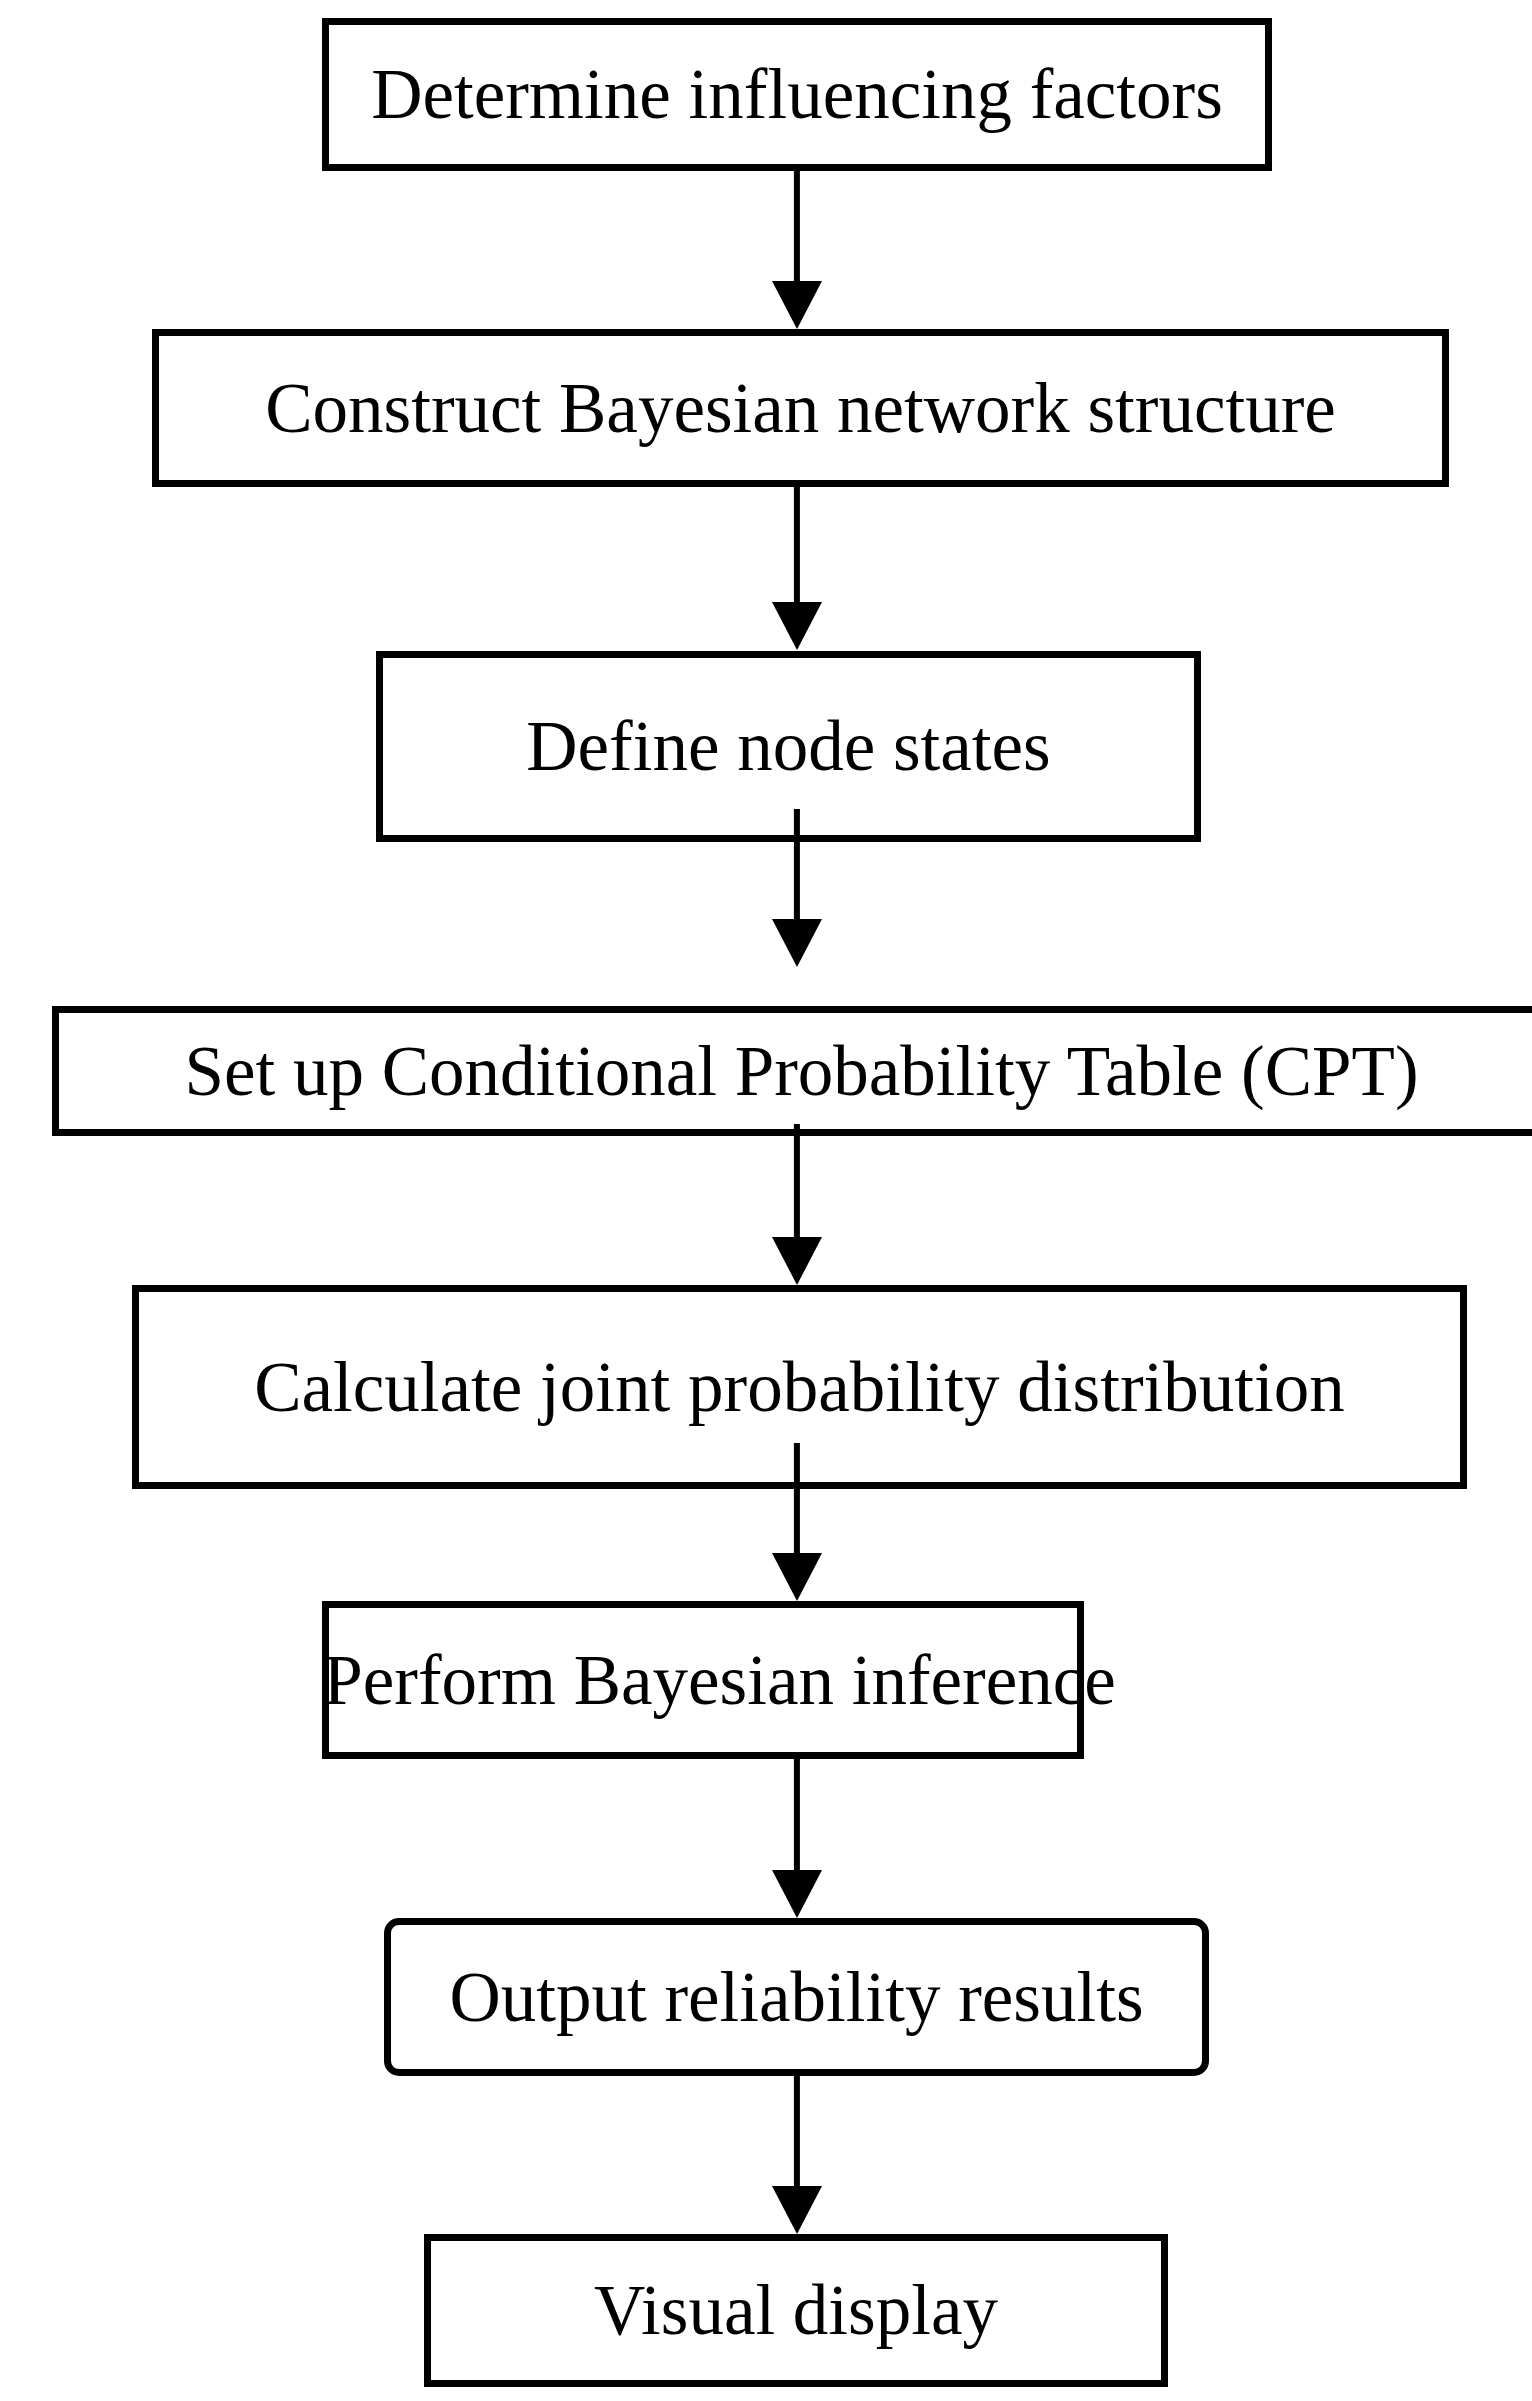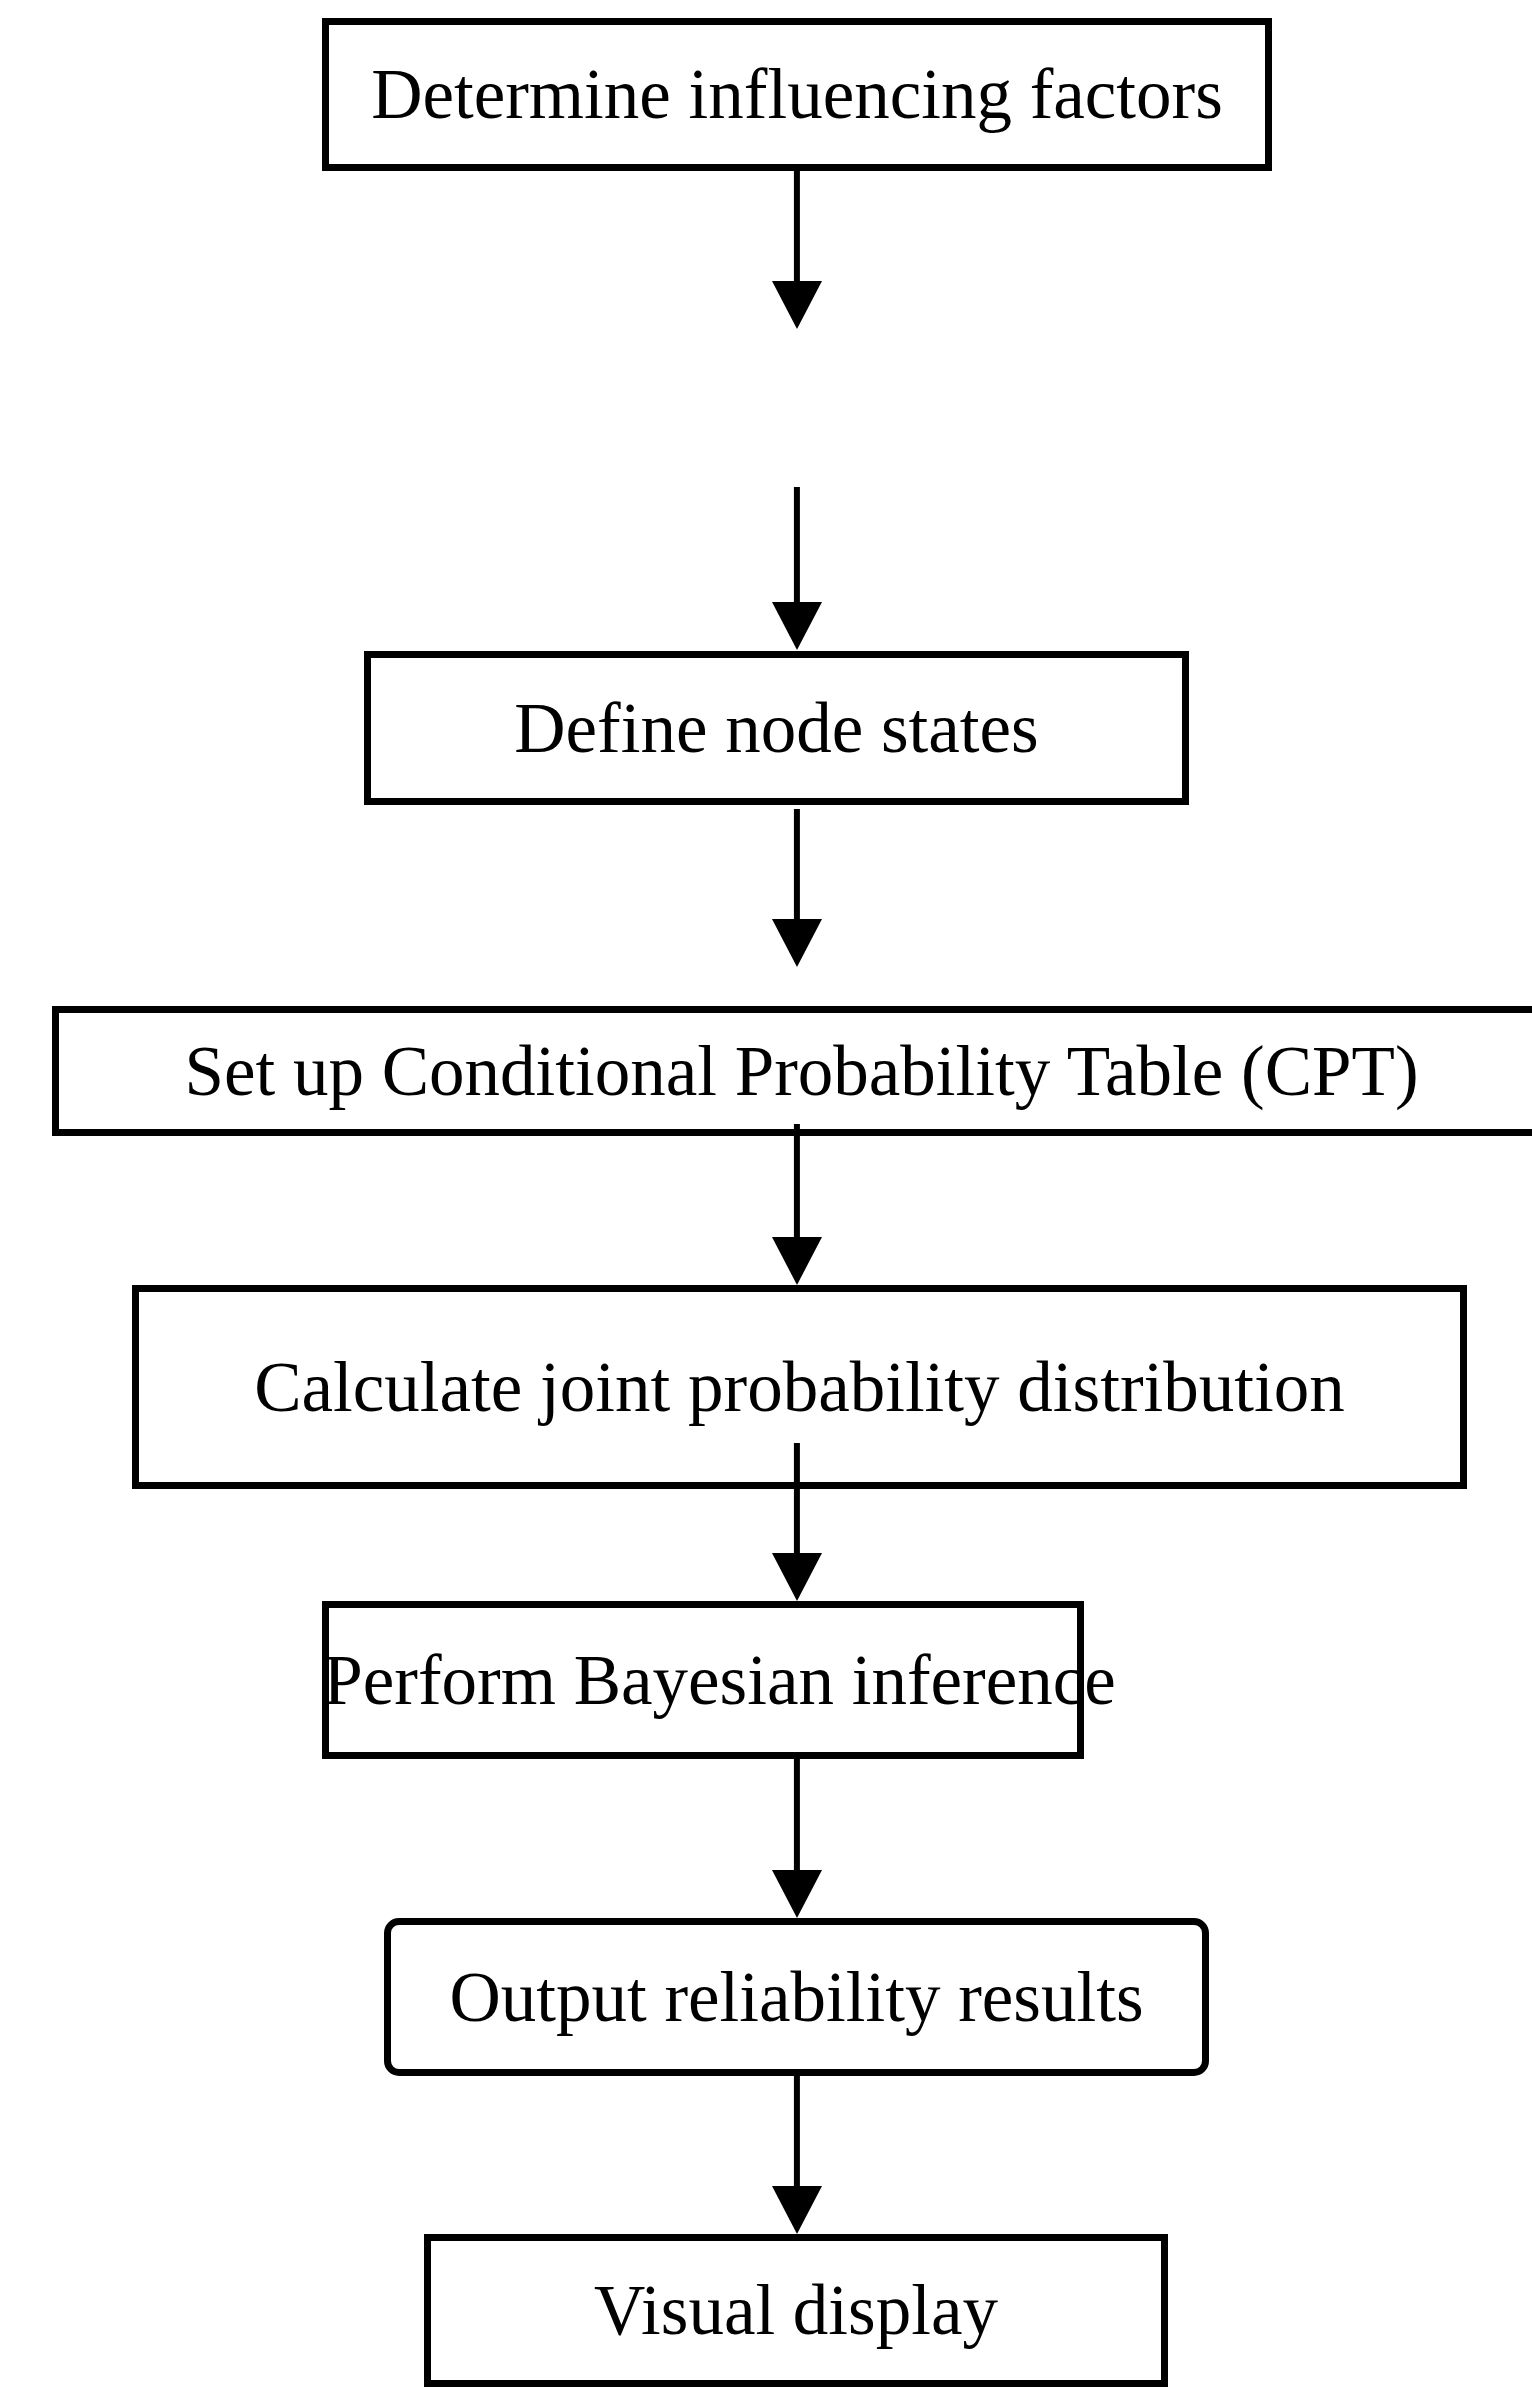--- a/index.html
+++ b/index.html
@@ -27,21 +27,21 @@
   }
   .box .label {
     font-size: 71px;
     color: #000000;
     white-space: nowrap;
     line-height: 1;
   }
   
   .b1 { left: 286px; top: 18px;   width: 950px; height: 153px; }
   .b2 { left: 116px; top: 329px;  width: 1297px; height: 158px; }
-  .b3 { left: 328px; top: 651px;  width: 825px;  height: 154px; }
+  .b3 { left: 340px; top: 651px;  width: 825px;  height: 191px; }
   .b4 { left: 16px;  top: 1006px; width: 1499px; height: 130px; font-family: Liberation Serif, serif; }
   .b5 { left: 96px; top: 1285px; width: 1335px; height: 204px; }
   .b6 { left: 286px; top: 1601px; width: 762px; height: 158px; padding-left: 33px; }
   .b7 { left: 348px; top: 1918px; width: 825px;  height: 158px; border-radius: 15px; }
   .b8 { left: 388px; top: 2234px; width: 744px;  height: 153px; }
 
   .arrow {
     position: absolute;
     left: 761px;
     transform: translateX(-50%);
@@ -81,20 +81,23 @@
 <div class="canvas">
 
   <div class="box b1">
     <span class="label">Determine influencing factors</span>
   </div>
   <div class="arrow a1">
     <div class="shaft"></div>
     <div class="head"></div>
   </div>
 
+  <div class="box b2">
+    <span class="label">Construct Bayesian network structure</span>
+  </div>
   <div class="arrow a2">
     <div class="shaft"></div>
     <div class="head"></div>
   </div>
 
   <div class="box b3">
     <span class="label">Define node states</span>
   </div>
   <div class="arrow a3">
     <div class="shaft"></div>

